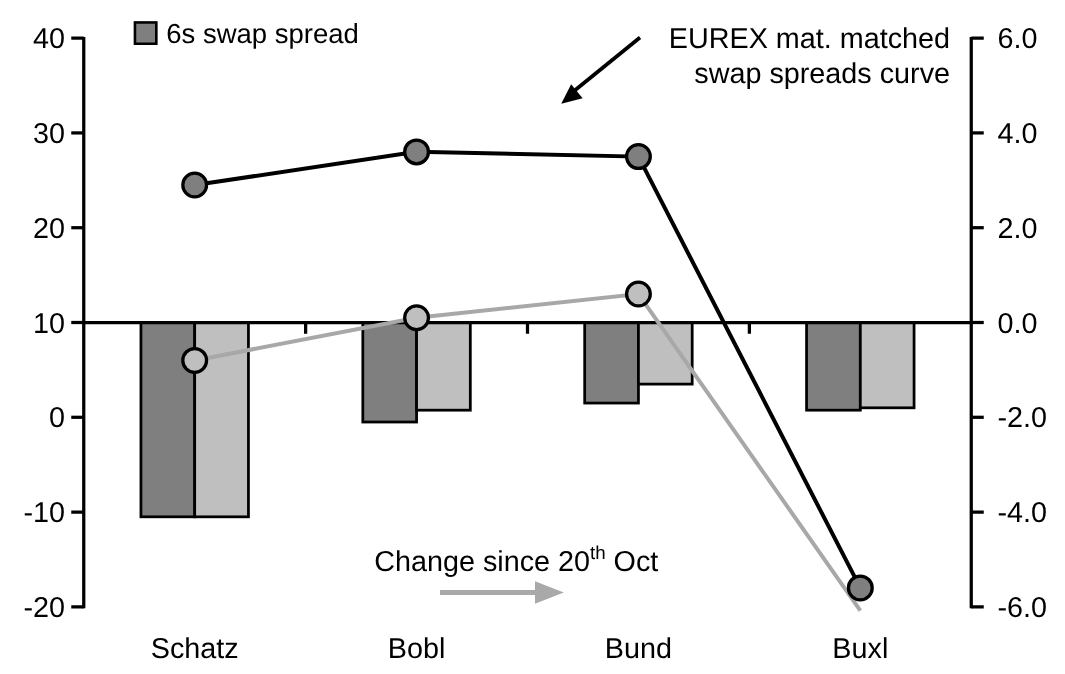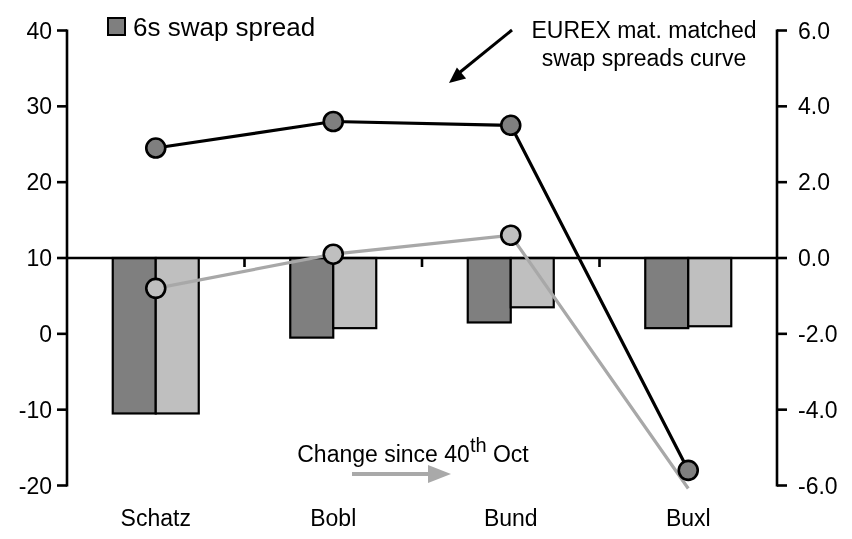--- a/index.html
+++ b/index.html
@@ -5,30 +5,30 @@
   html,body { margin:0; padding:0; background:#ffffff; }
   #stage {
     position:relative; width:852px; height:539px; background:#ffffff;
     font-family:"Liberation Sans", sans-serif; color:#000;
     overflow:hidden;
   }
   #chart-svg { position:absolute; left:0; top:0; }
   .legend { position:absolute; left:107px; top:10px; }
   .legend-item { display:flex; align-items:center; height:33px; }
   .legend-swatch { width:15px; height:15px; border:2px solid #000; margin-right:7px; flex:0 0 auto; }
-  .legend-label { font-size:26px; line-height:22px; white-space:nowrap; }
+  .legend-label { font-size:22px; line-height:22px; white-space:nowrap; }
   .anno-curve {
-    position:absolute; left:514px; top:16px; width:260px;
-    font-size:23px; line-height:28px; white-space:pre-line; text-align:center;
+    position:absolute; left:500px; top:16px; width:260px;
+    font-size:23px; line-height:28px; white-space:pre-line; text-align:right;
   }
   .anno-change {
     position:absolute; left:278px; top:435px; width:270px;
     font-size:23px; text-align:center; white-space:nowrap;
   }
-  .anno-change sup { font-size:20px; position:relative; top:-1px; }
+  .anno-change sup { font-size:15px; position:relative; top:-1px; }
 </style>
 </head>
 <body>
 
 <div id="stage">
 
   <svg id="chart-svg" width="852" height="539">
       <rect x="112.75" y="258" width="43" height="155.45833333333331" fill="#7f7f7f" stroke="#000" stroke-width="2.2"></rect>
       <rect x="290.25" y="258" width="43" height="79.625" fill="#7f7f7f" stroke="#000" stroke-width="2.2"></rect>
       <rect x="467.75" y="258" width="43" height="64.45833333333331" fill="#7f7f7f" stroke="#000" stroke-width="2.2"></rect>
@@ -93,15 +93,15 @@
   <div class="legend">
     <div class="legend-item">
       <span class="legend-swatch" id="swatch-0" style="background: rgb(127, 127, 127);"></span>
       <span class="legend-label">6s swap spread</span>
     </div>
   </div>
 
   <div class="anno-curve">EUREX mat. matched
 swap spreads curve</div>
 
-  <div class="anno-change"><span>Change since 40</span><sup>th</sup><span> Oct</span></div>
+  <div class="anno-change"><span>Change since 20</span><sup>th</sup><span> Oct</span></div>
 
 </div>
 
 </body></html>

